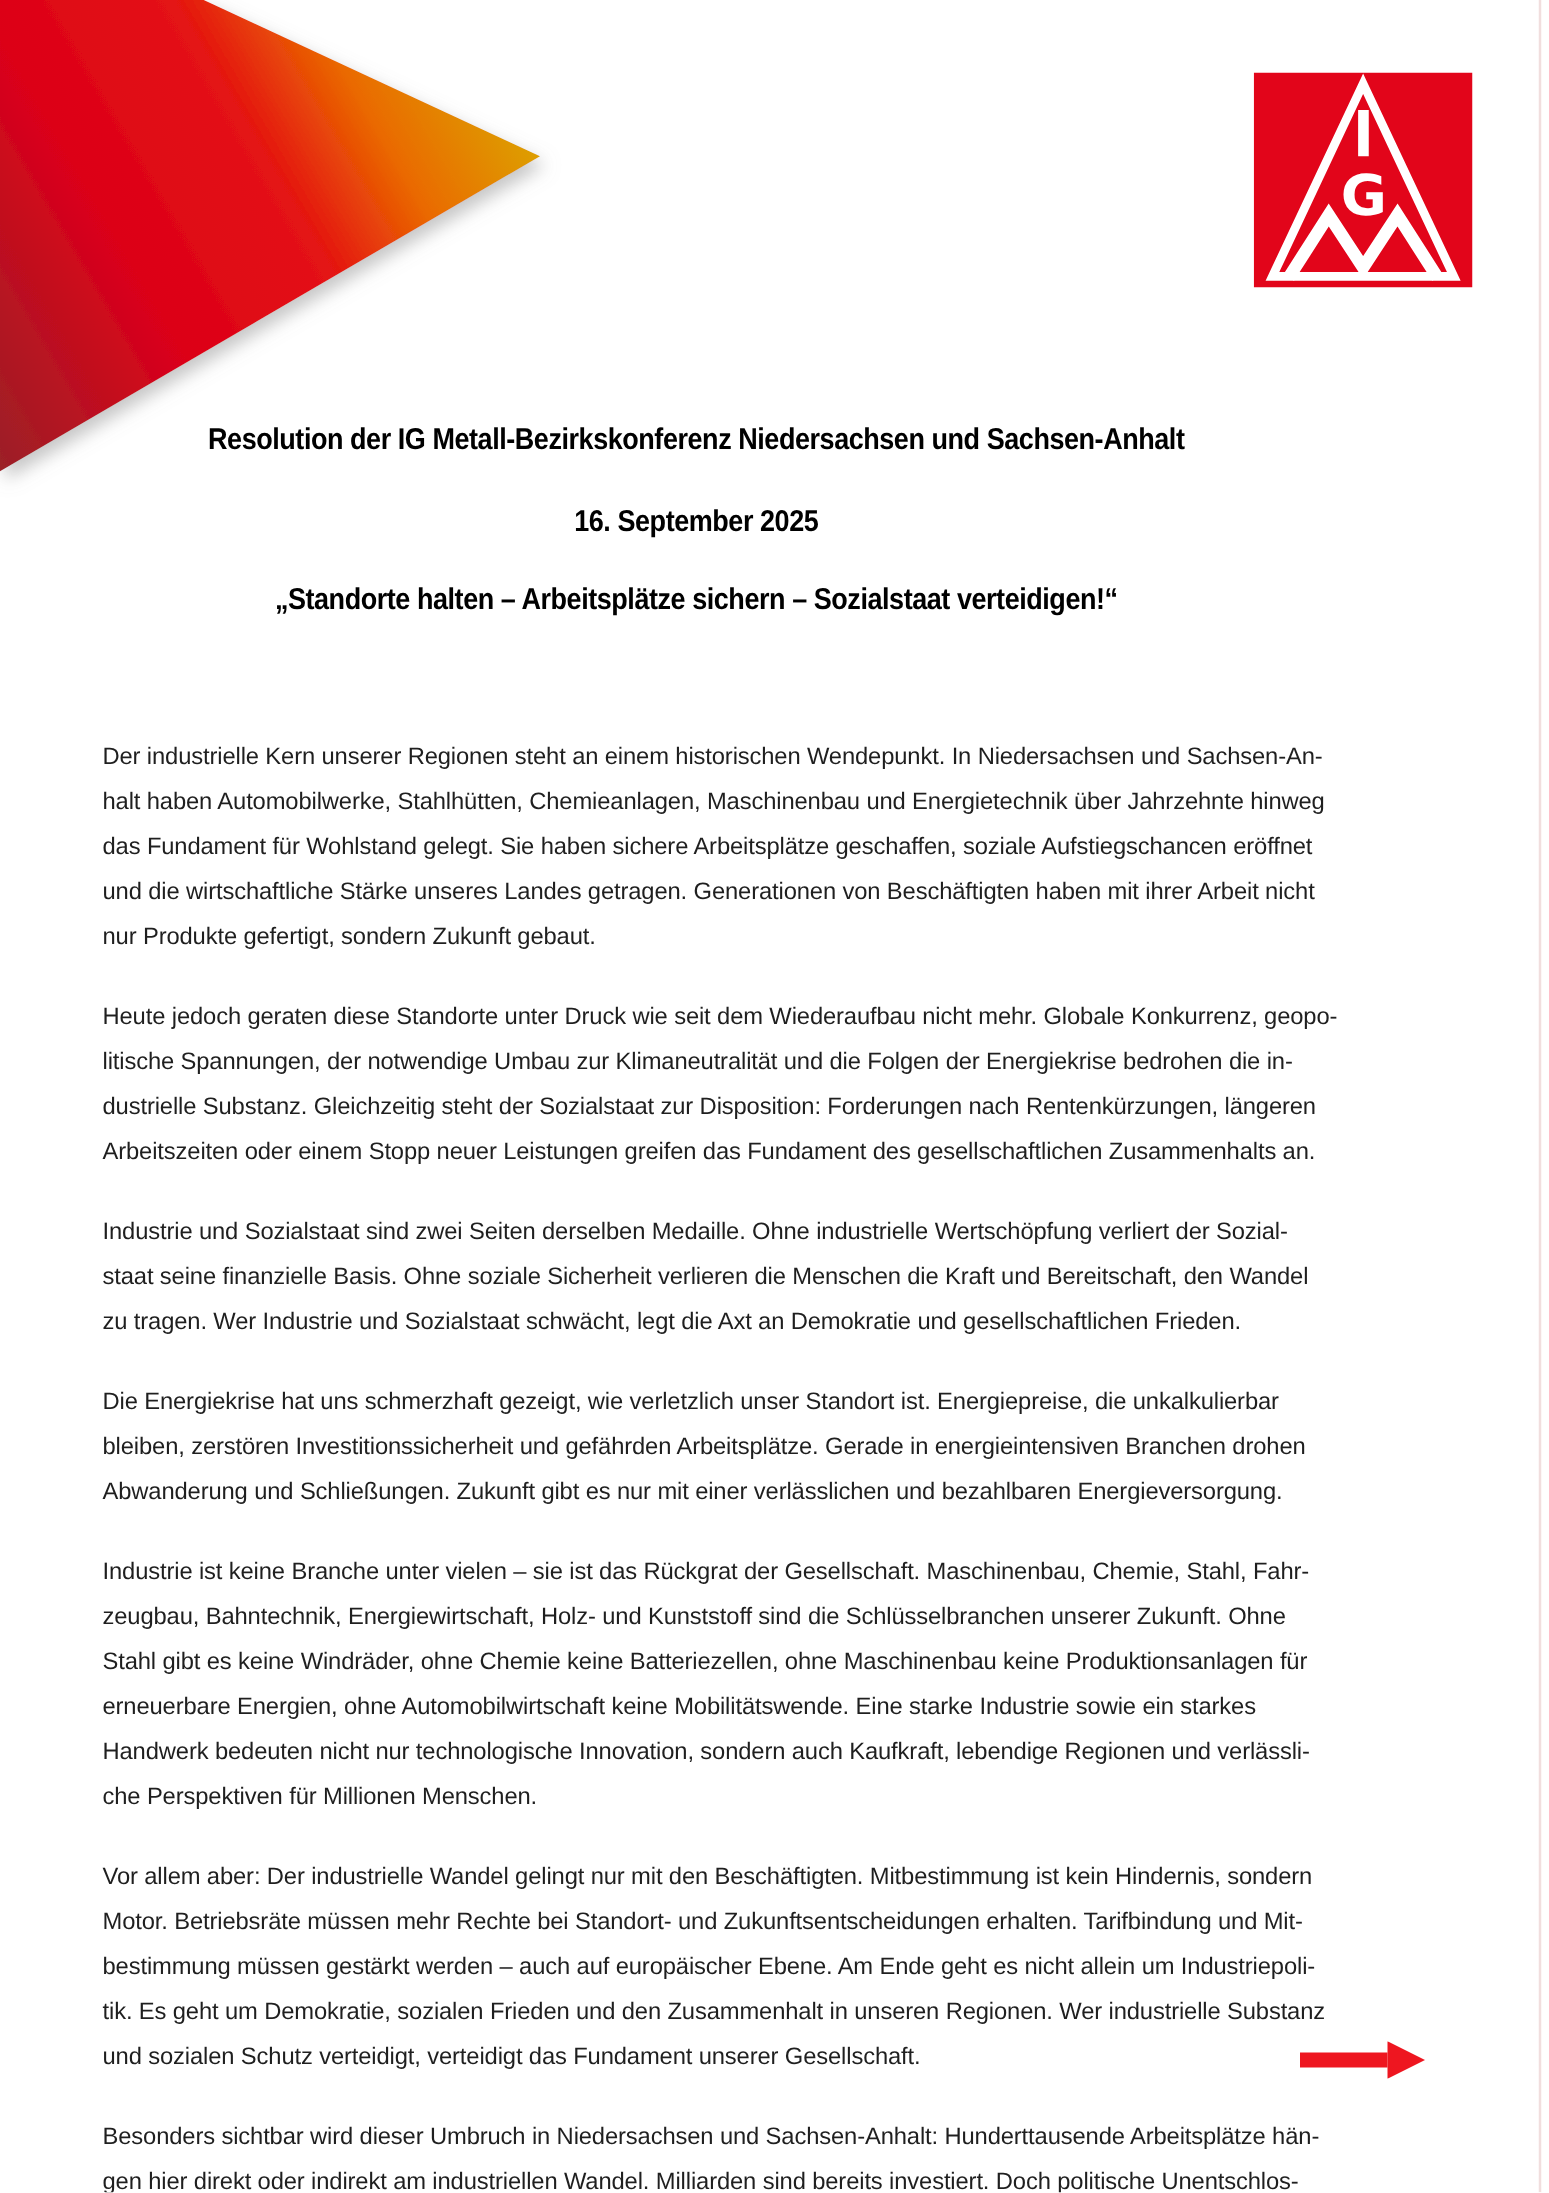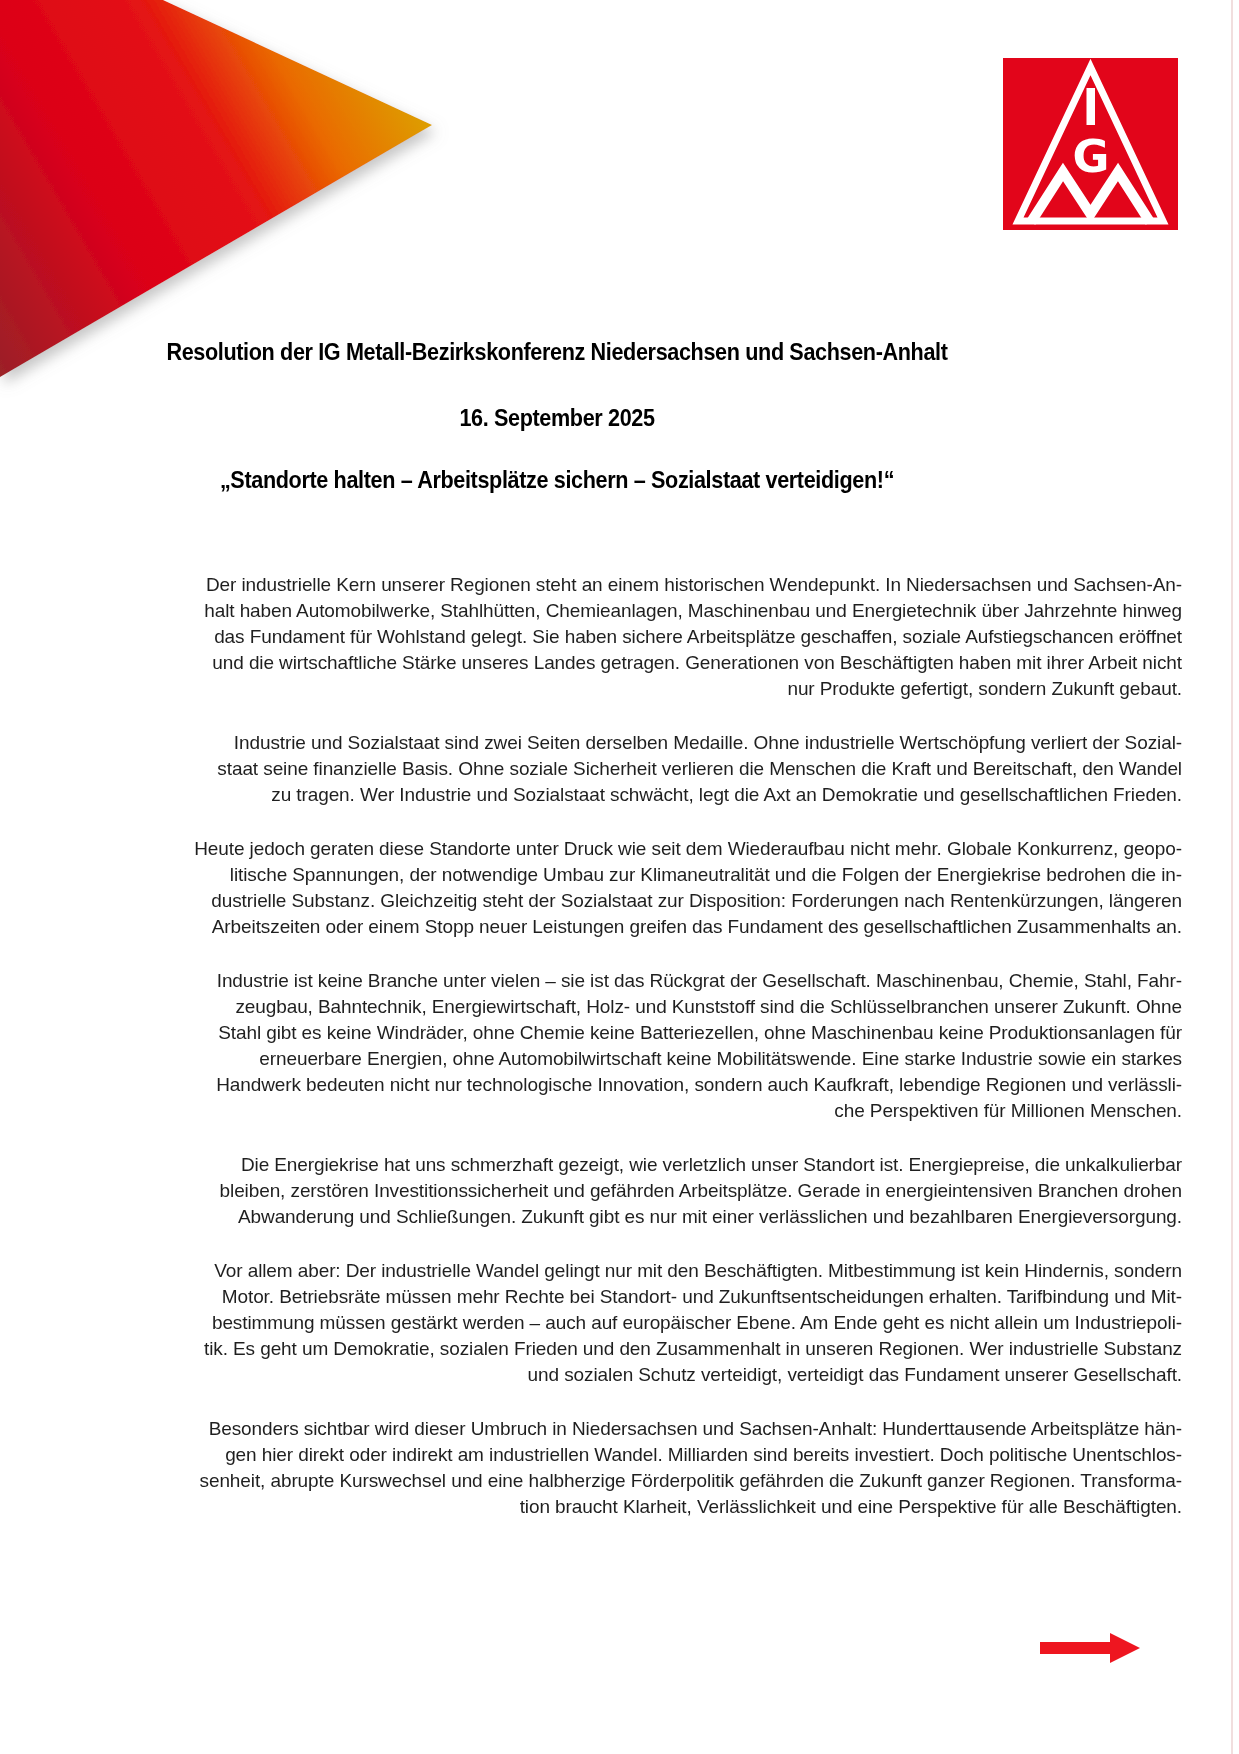--- a/index.html
+++ b/index.html
@@ -39,27 +39,26 @@
   .head-title    { top: 337px; }
   .head-date     { top: 403px; }
   .head-subtitle { top: 465px; }
   .doc-body {
     position: absolute;
     left: 82px;
     top: 572px;
     width: 1100px;
   }
   .para {
-    margin: 0 0 28px 0;
+    margin: 16px 0 28px 0;
     font-size: 19px;
-    line-height: 26px;
+    line-height: 36px;
     white-space: pre;
     letter-spacing: -0.1px;
     color: #1f1f1f;
-    text-align: right;
   }
   .next-arrow {
     position: absolute;
     left: 1040px;
     top: 1633px;
   }
   .scan-edge {
     position: absolute;
     left: 1231px; top: 0;
     width: 2px; height: 100%;
@@ -100,36 +99,36 @@
   <div class="doc-head head-title" style="position:absolute;">Resolution der IG Metall-Bezirkskonferenz Niedersachsen und Sachsen-Anhalt</div>
   <div class="doc-head head-date" style="position:absolute;">16. September 2025</div>
   <div class="doc-head head-subtitle" style="position:absolute;">„Standorte halten – Arbeitsplätze sichern – Sozialstaat verteidigen!“</div>
 
   <div class="doc-body">
       <p class="para">Der industrielle Kern unserer Regionen steht an einem historischen Wendepunkt. In Niedersachsen und Sachsen-An-
 halt haben Automobilwerke, Stahlhütten, Chemieanlagen, Maschinenbau und Energietechnik über Jahrzehnte hinweg
 das Fundament für Wohlstand gelegt. Sie haben sichere Arbeitsplätze geschaffen, soziale Aufstiegschancen eröffnet
 und die wirtschaftliche Stärke unseres Landes getragen. Generationen von Beschäftigten haben mit ihrer Arbeit nicht
 nur Produkte gefertigt, sondern Zukunft gebaut.</p>
-      <p class="para">Industrie und Sozialstaat sind zwei Seiten derselben Medaille. Ohne industrielle Wertschöpfung verliert der Sozial-
-staat seine finanzielle Basis. Ohne soziale Sicherheit verlieren die Menschen die Kraft und Bereitschaft, den Wandel
-zu tragen. Wer Industrie und Sozialstaat schwächt, legt die Axt an Demokratie und gesellschaftlichen Frieden.</p>
       <p class="para">Heute jedoch geraten diese Standorte unter Druck wie seit dem Wiederaufbau nicht mehr. Globale Konkurrenz, geopo-
 litische Spannungen, der notwendige Umbau zur Klimaneutralität und die Folgen der Energiekrise bedrohen die in-
 dustrielle Substanz. Gleichzeitig steht der Sozialstaat zur Disposition: Forderungen nach Rentenkürzungen, längeren
 Arbeitszeiten oder einem Stopp neuer Leistungen greifen das Fundament des gesellschaftlichen Zusammenhalts an.</p>
+      <p class="para">Industrie und Sozialstaat sind zwei Seiten derselben Medaille. Ohne industrielle Wertschöpfung verliert der Sozial-
+staat seine finanzielle Basis. Ohne soziale Sicherheit verlieren die Menschen die Kraft und Bereitschaft, den Wandel
+zu tragen. Wer Industrie und Sozialstaat schwächt, legt die Axt an Demokratie und gesellschaftlichen Frieden.</p>
+      <p class="para">Die Energiekrise hat uns schmerzhaft gezeigt, wie verletzlich unser Standort ist. Energiepreise, die unkalkulierbar
+bleiben, zerstören Investitionssicherheit und gefährden Arbeitsplätze. Gerade in energieintensiven Branchen drohen
+Abwanderung und Schließungen. Zukunft gibt es nur mit einer verlässlichen und bezahlbaren Energieversorgung.</p>
       <p class="para">Industrie ist keine Branche unter vielen – sie ist das Rückgrat der Gesellschaft. Maschinenbau, Chemie, Stahl, Fahr-
 zeugbau, Bahntechnik, Energiewirtschaft, Holz- und Kunststoff sind die Schlüsselbranchen unserer Zukunft. Ohne
 Stahl gibt es keine Windräder, ohne Chemie keine Batteriezellen, ohne Maschinenbau keine Produktionsanlagen für
 erneuerbare Energien, ohne Automobilwirtschaft keine Mobilitätswende. Eine starke Industrie sowie ein starkes
 Handwerk bedeuten nicht nur technologische Innovation, sondern auch Kaufkraft, lebendige Regionen und verlässli-
 che Perspektiven für Millionen Menschen.</p>
-      <p class="para">Die Energiekrise hat uns schmerzhaft gezeigt, wie verletzlich unser Standort ist. Energiepreise, die unkalkulierbar
-bleiben, zerstören Investitionssicherheit und gefährden Arbeitsplätze. Gerade in energieintensiven Branchen drohen
-Abwanderung und Schließungen. Zukunft gibt es nur mit einer verlässlichen und bezahlbaren Energieversorgung.</p>
       <p class="para">Vor allem aber: Der industrielle Wandel gelingt nur mit den Beschäftigten. Mitbestimmung ist kein Hindernis, sondern
 Motor. Betriebsräte müssen mehr Rechte bei Standort- und Zukunftsentscheidungen erhalten. Tarifbindung und Mit-
 bestimmung müssen gestärkt werden – auch auf europäischer Ebene. Am Ende geht es nicht allein um Industriepoli-
 tik. Es geht um Demokratie, sozialen Frieden und den Zusammenhalt in unseren Regionen. Wer industrielle Substanz
 und sozialen Schutz verteidigt, verteidigt das Fundament unserer Gesellschaft.</p>
       <p class="para">Besonders sichtbar wird dieser Umbruch in Niedersachsen und Sachsen-Anhalt: Hunderttausende Arbeitsplätze hän-
 gen hier direkt oder indirekt am industriellen Wandel. Milliarden sind bereits investiert. Doch politische Unentschlos-
 senheit, abrupte Kurswechsel und eine halbherzige Förderpolitik gefährden die Zukunft ganzer Regionen. Transforma-
 tion braucht Klarheit, Verlässlichkeit und eine Perspektive für alle Beschäftigten.</p>
     </div>

